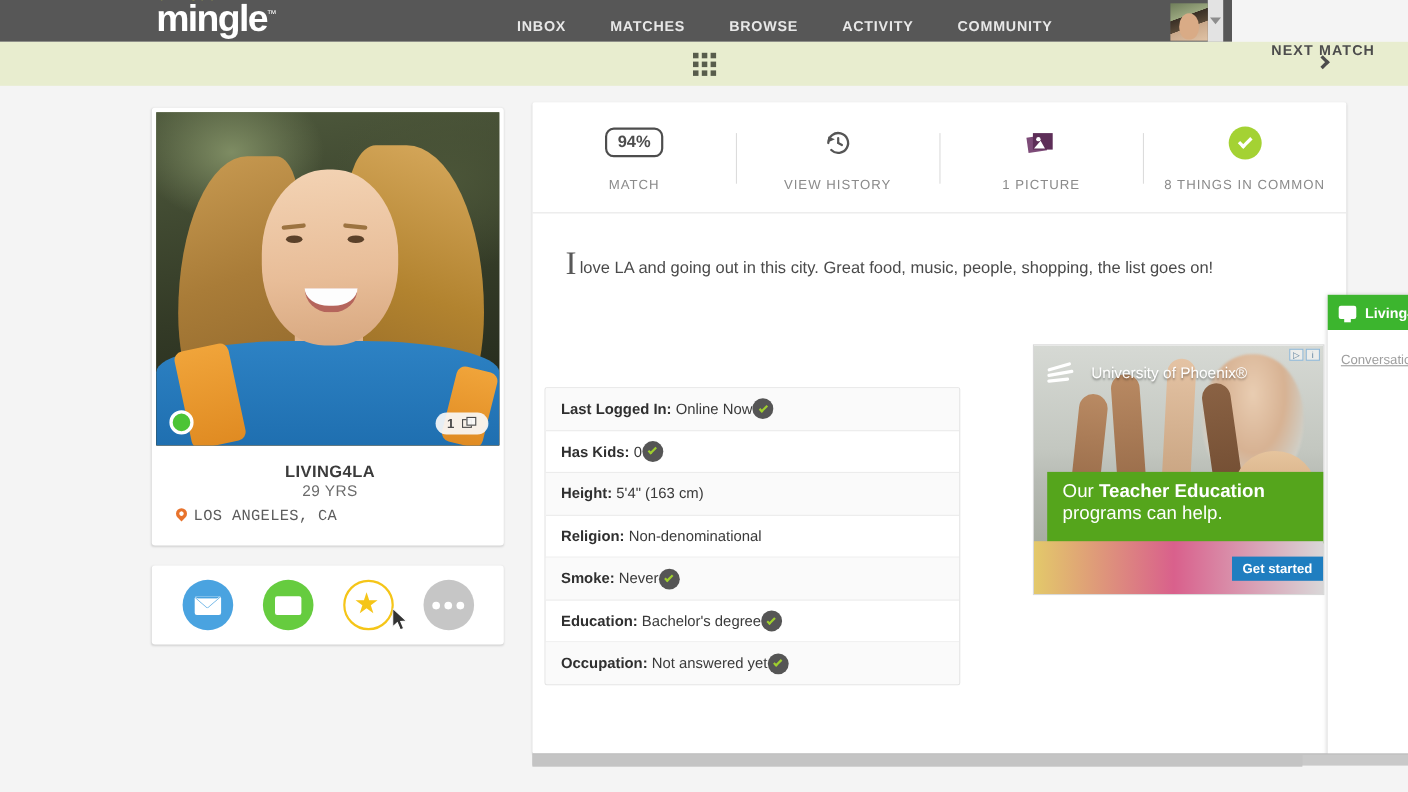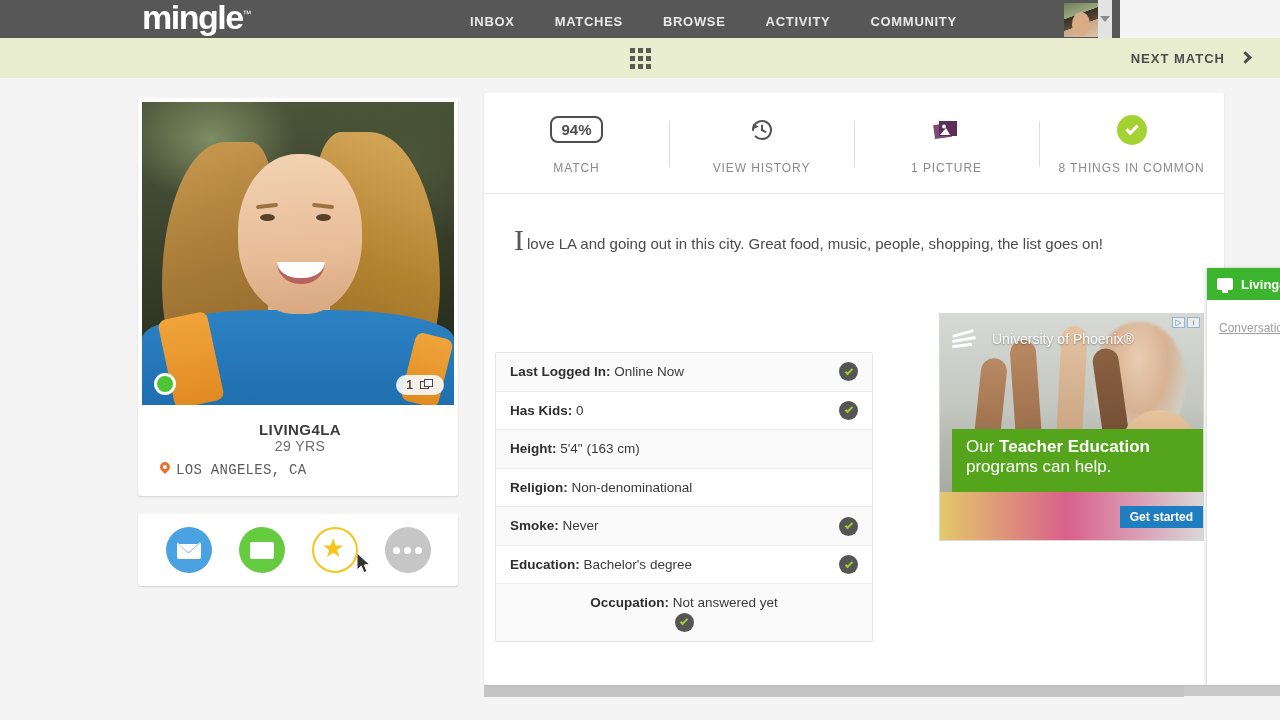--- a/index.html
+++ b/index.html
@@ -25,22 +25,22 @@
     font-size: 17px; font-weight: bold; color: #bfc847;
     letter-spacing: -0.5px; font-family: "Liberation Sans", sans-serif;
     display: block; height: 16px; overflow: hidden;
   }
   .logo-mingle {
     font-size: 34px; font-weight: bold; color: #ffffff;
     letter-spacing: -1.5px; display: block; margin-top: -2px;
   }
   .logo-tm { font-size: 9px; vertical-align: super; font-weight: normal; }
   .nav {
-    position: absolute; left: 470px; top: 2px; height: 38px;
-    display: flex; align-items: center; gap: 40px;
+    position: absolute; left: 470px; top: 16px; height: 38px;
+    display: flex; align-items: flex-start; gap: 40px;
   }
   .nav-item {
     color: #e8e8e8; font-size: 13px; font-weight: bold;
     letter-spacing: 0.7px; cursor: pointer; white-space: nowrap;
   }
   .avatar-zone {
     position: absolute; right: 8px; top: 0; height: 38px;
     display: flex; align-items: center; gap: 0;
   }
   .avatar {
@@ -66,21 +66,21 @@
   
   .subbar {
     position: absolute; left: 0; top: 38px; width: 1280px; height: 40px;
     background: #e8edcf;
     display: flex; align-items: center; justify-content: center;
   }
   .grid-icon { display: grid; grid-template-columns: repeat(3, 5px); gap: 3px; }
   .grid-icon i { width: 5px; height: 5px; background: #585c4c; display: block; }
   .next-match {
     position: absolute; right: 30px; top: 0; height: 40px;
-    display: flex; align-items: center; gap: 16px; cursor: pointer;
+    display: flex; align-items: center; gap: 0; cursor: pointer; flex-direction: column;
   }
   .next-match-label {
     font-size: 13px; font-weight: bold; color: #4c4c4c; letter-spacing: 1px;
   }
   .chev-right {
     width: 9px; height: 9px;
     border-top: 3px solid #4c4c4c; border-right: 3px solid #4c4c4c;
     transform: rotate(45deg); margin-top: -1px;
   }
 
@@ -266,25 +266,25 @@
     margin-right: 3px; font-family: "Liberation Serif", serif;
   }
   .bio-text { font-size: 15px; color: #4a4a4a; line-height: 1.5; padding-top: 5px; }
 
   .details {
     position: absolute; left: 495px; top: 352px; width: 378px;
     border: 1px solid #e4e4e4; border-radius: 2px; overflow: hidden;
     background: #fff;
   }
   .det-row {
-    display: flex; align-items: center; justify-content: space-between;
+    display: flex; align-items: center; 
     padding: 9px 14px; border-bottom: 1px solid #ececec; min-height: 35px;
   }
   .det-row:nth-child(odd) { background: #fafafa; }
-  .det-row:last-child { border-bottom: none; flex-direction: column; }
+  .det-row:last-child { border-bottom: none; }
   .det-text { font-size: 13.5px; color: #3a3a3a; line-height: 1.45; }
   .det-text b { font-weight: bold; color: #2f2f2f; }
   .det-check {
     width: 19px; height: 19px; border-radius: 50%; background: #555;
     display: flex; align-items: center; justify-content: center; flex: 0 0 19px;
   }
   .det-check i {
     width: 8px; height: 4px; border-left: 2.5px solid #9fcf2e; border-bottom: 2.5px solid #9fcf2e;
     transform: rotate(-45deg); display: block; margin-top: -2px;
   }

